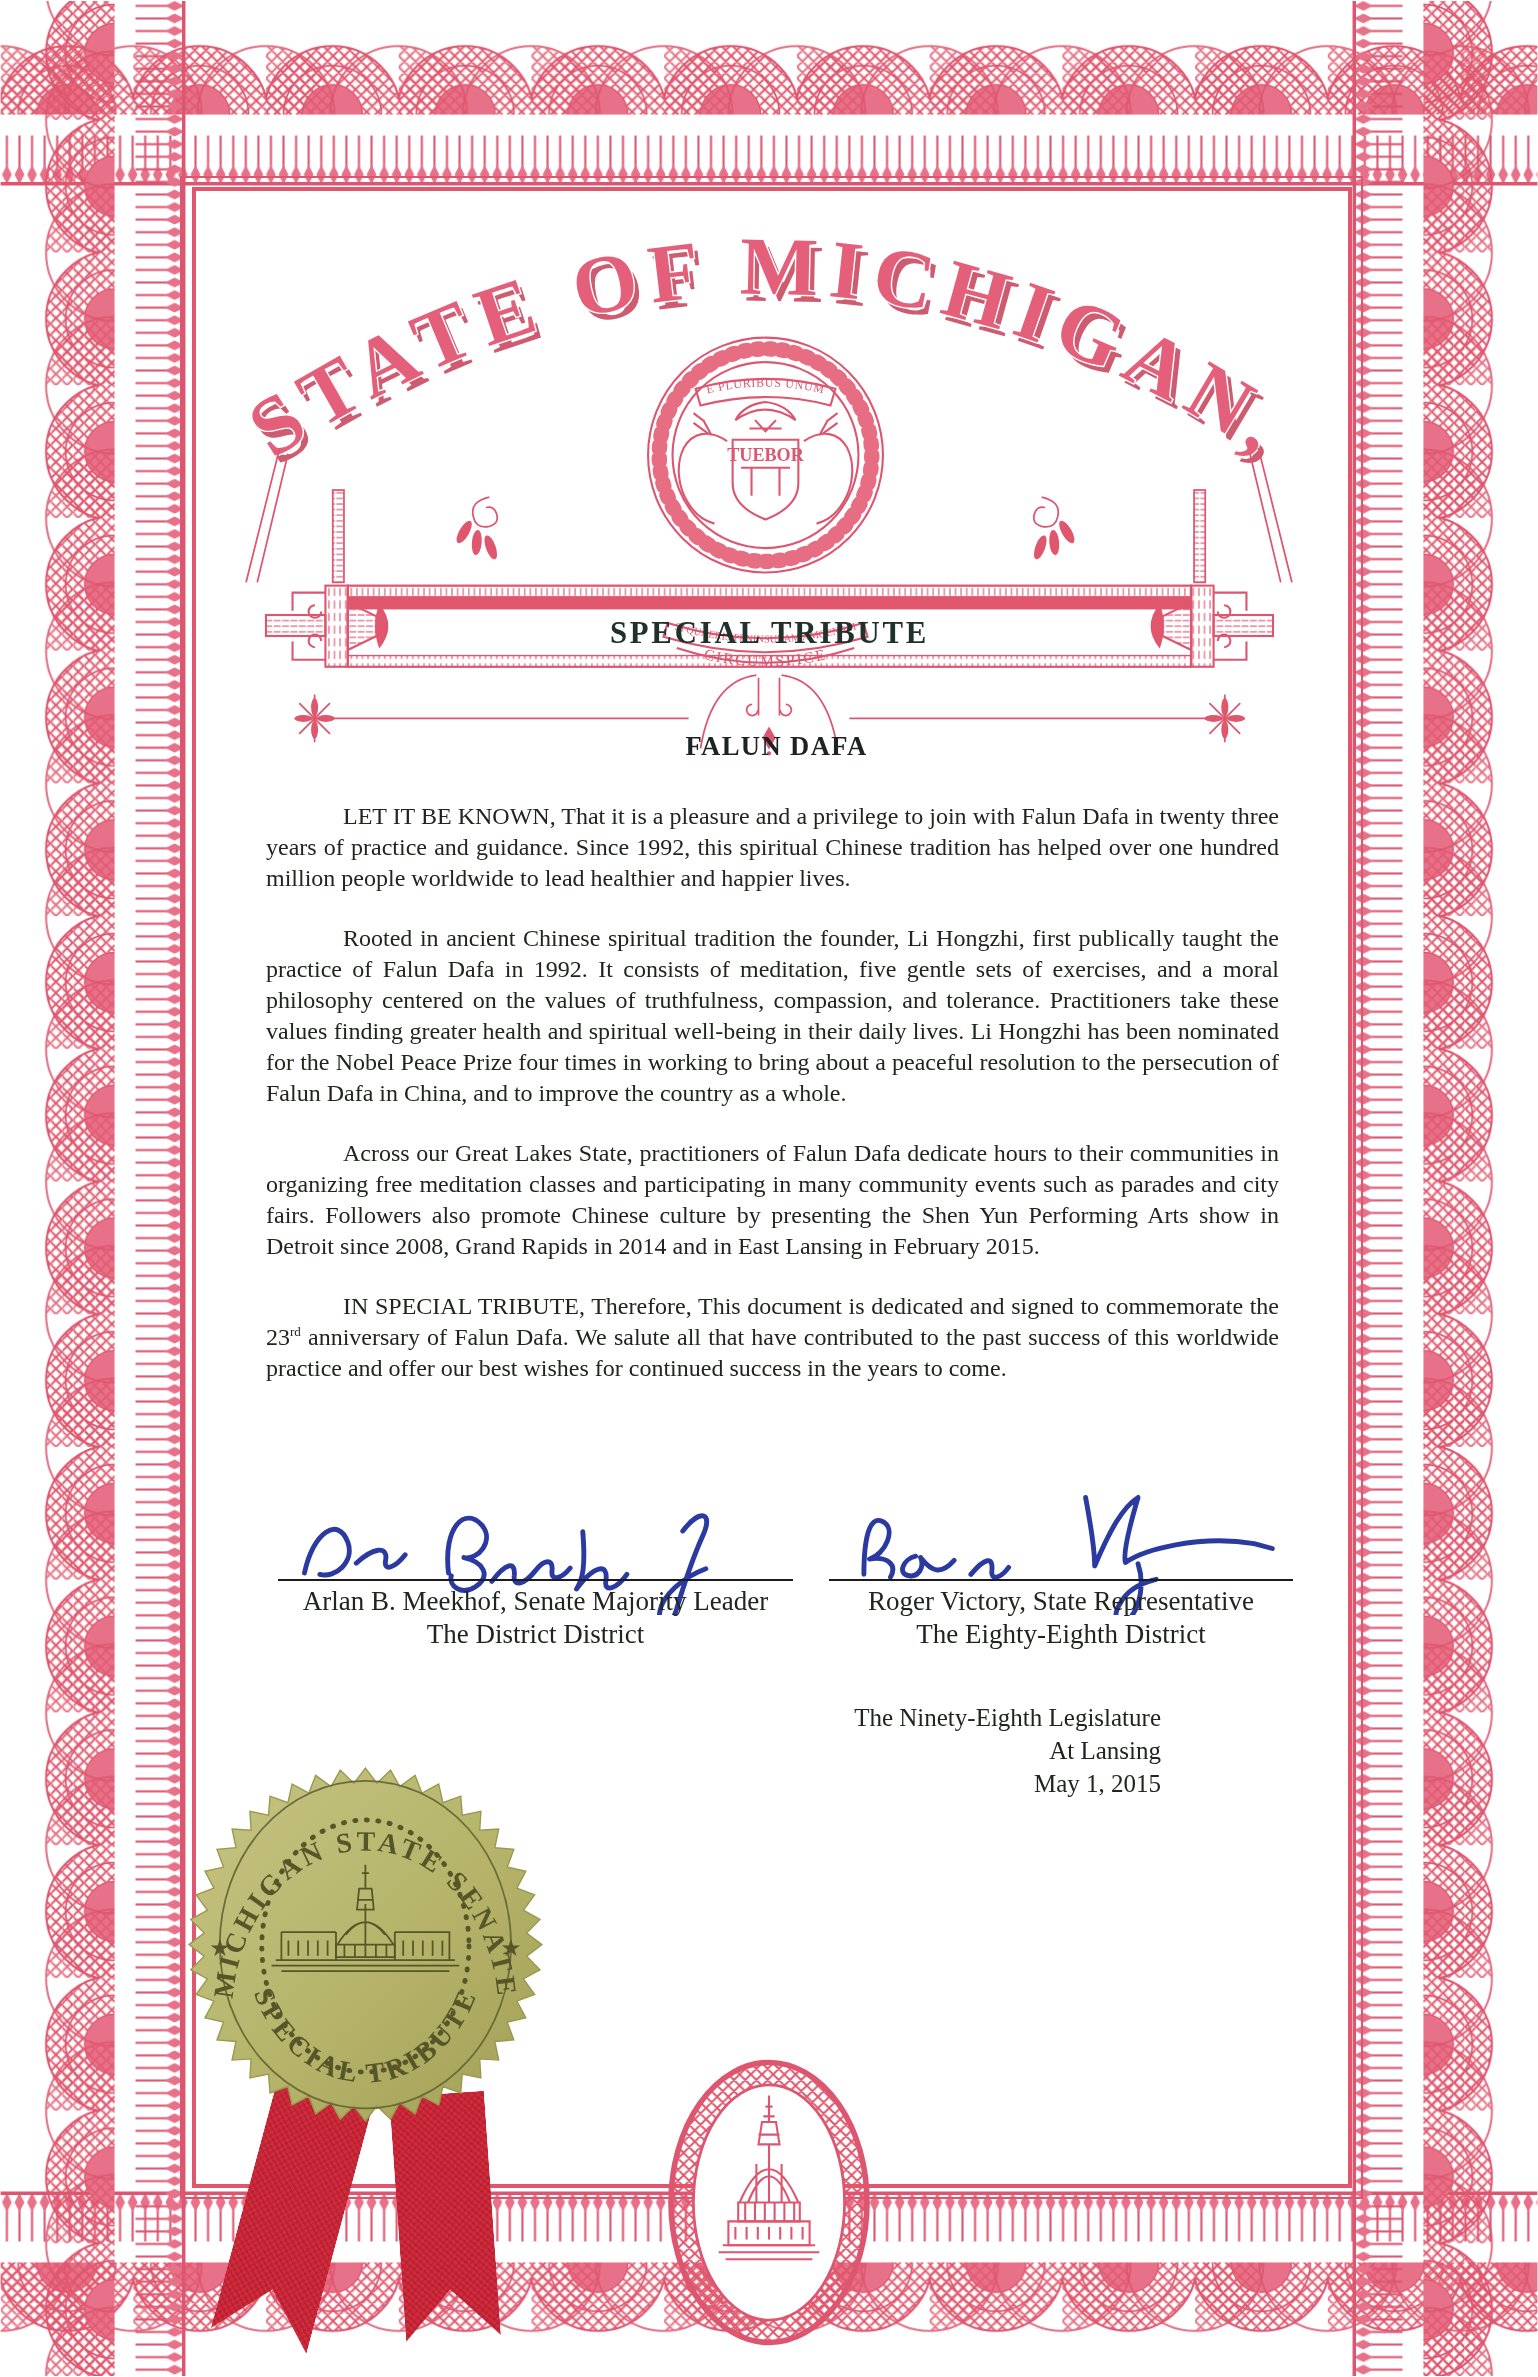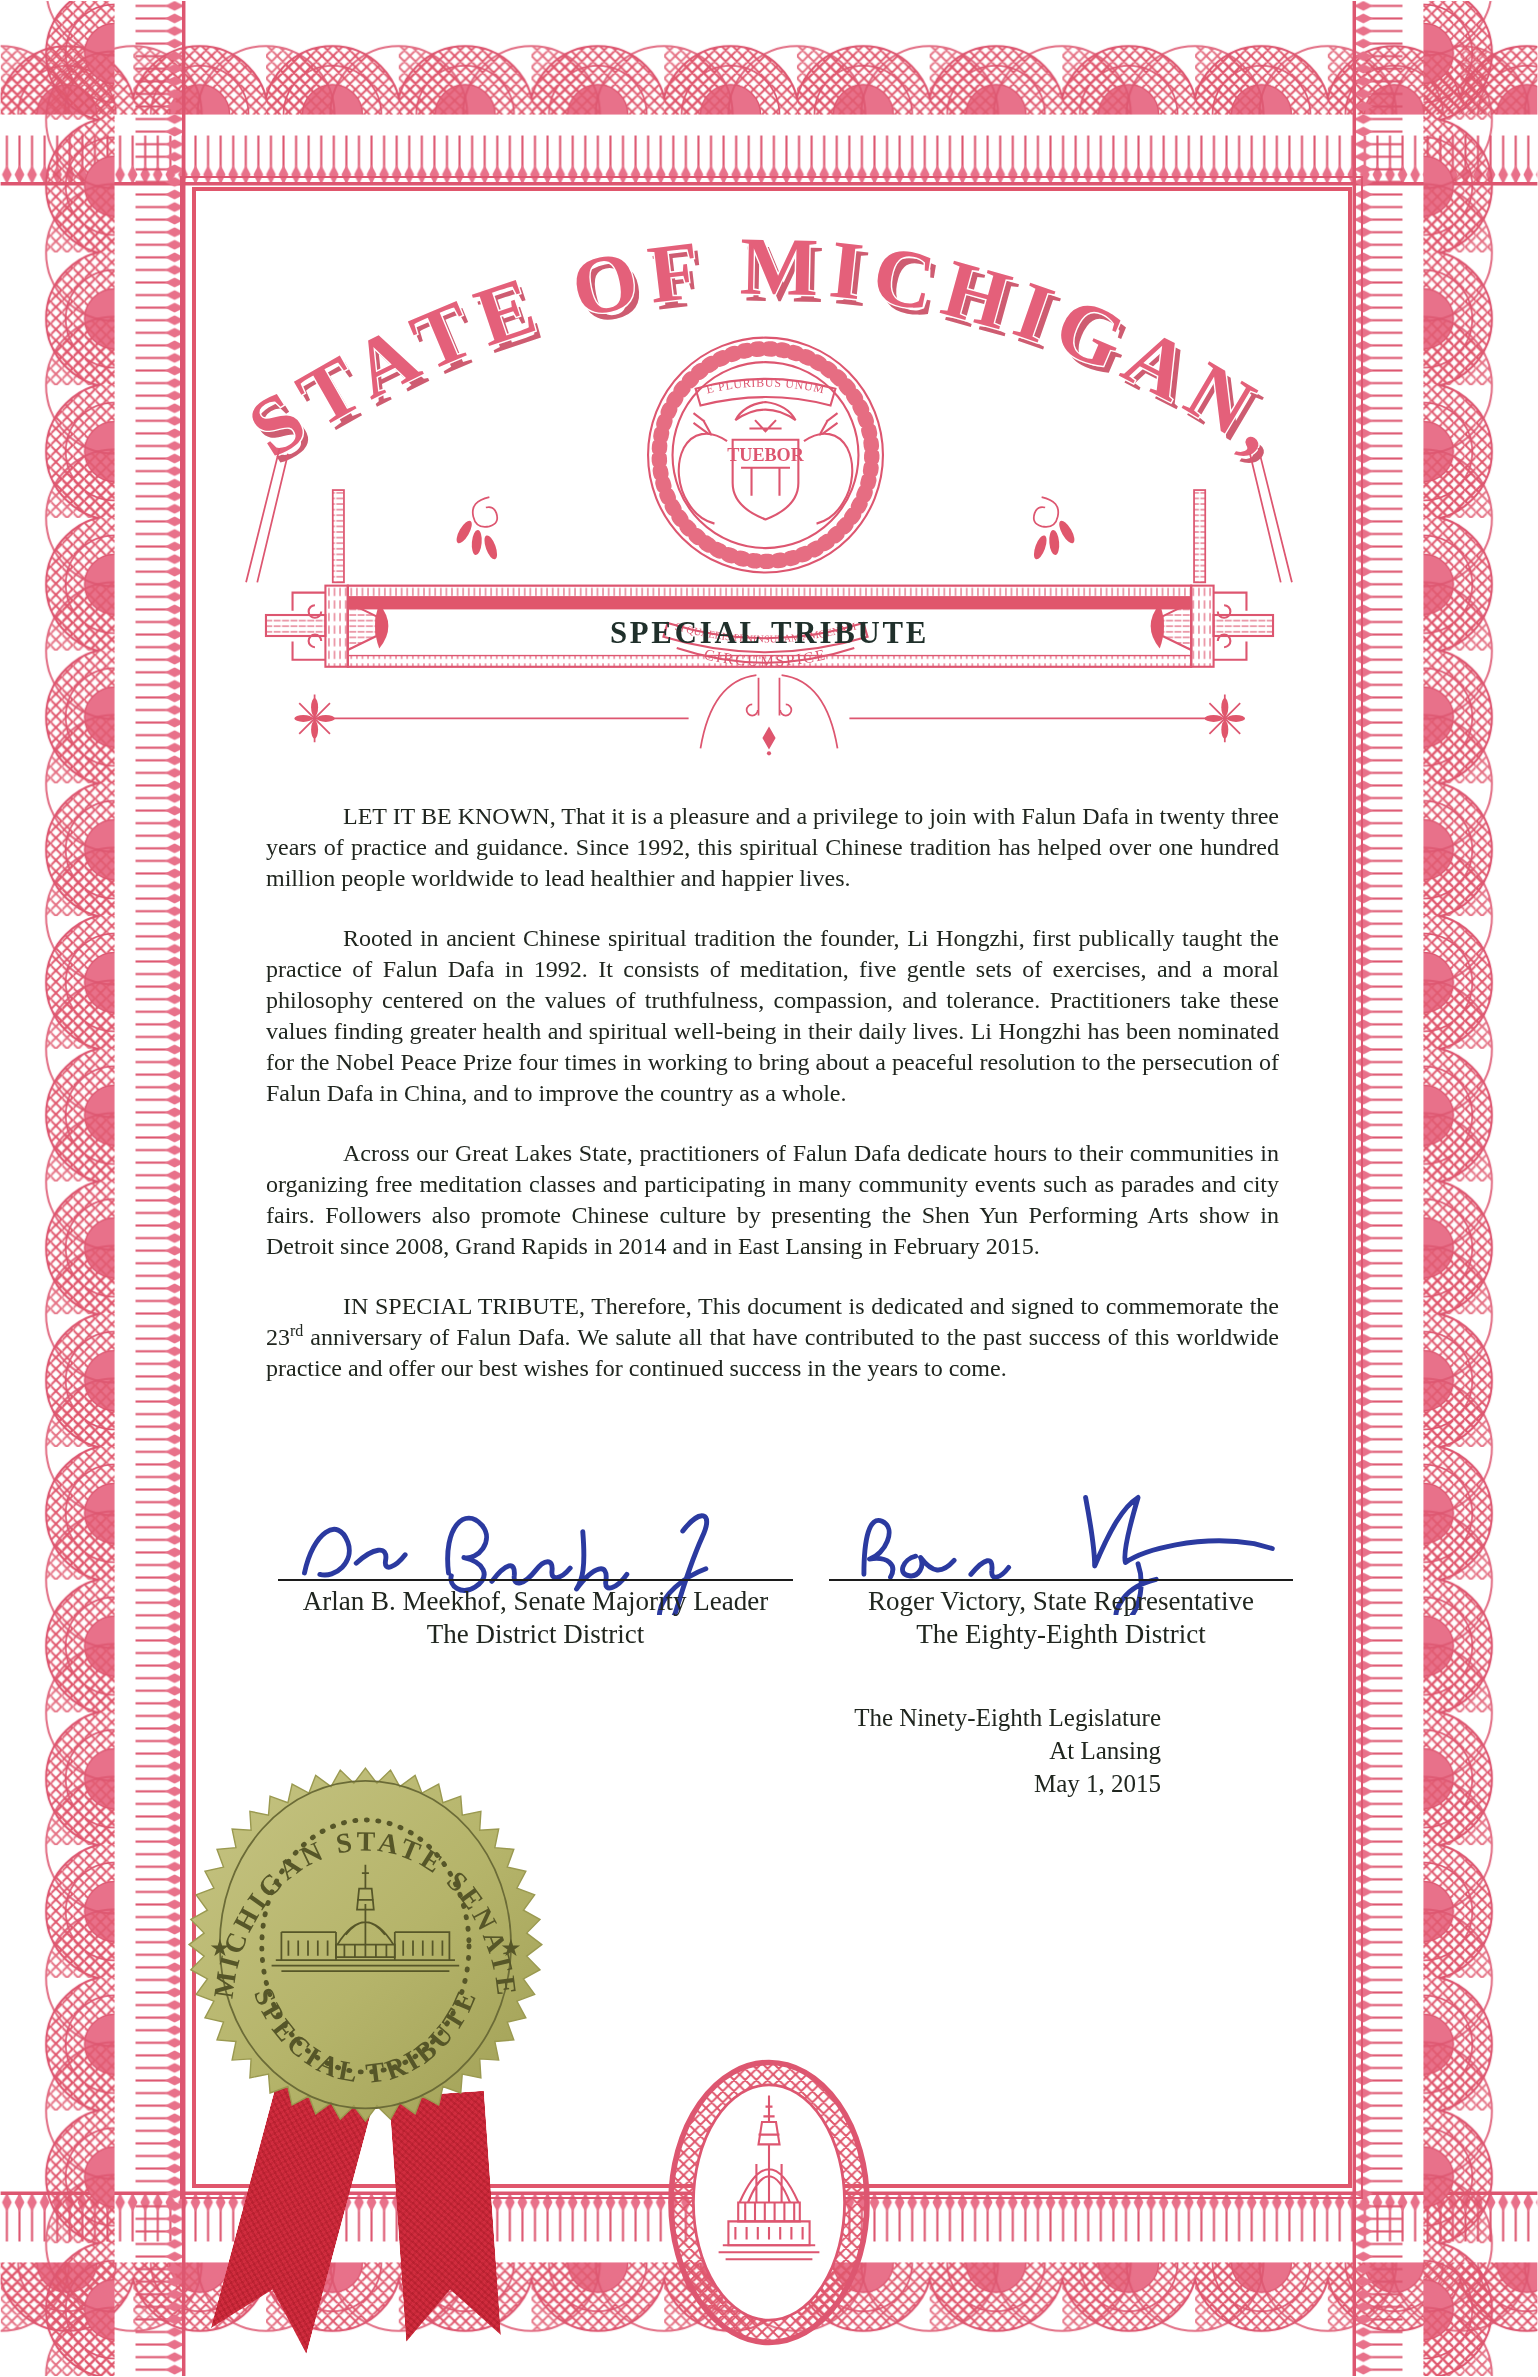--- a/index.html
+++ b/index.html
@@ -26,21 +26,21 @@
   
   .subject {
     left:266px; top:731px; width:1021px; text-align:center;
     font-size:26.6px; font-weight:bold; letter-spacing:1.4px; color:#1d2320;
   }
   .body-copy { left:266px; top:801px; width:1021px; }
   .body-copy p {
     margin:0 8px 29px 0; font-size:24px; line-height:31px;
     text-align:justify; text-indent:77px; color:#20261f;
   }
-  .body-copy sup { font-size:16px; vertical-align:super; line-height:0; }
+  .body-copy sup { font-size:13px; vertical-align:super; line-height:0; }
 
   
   .sig-rule { height:2.1px; background:#1c1c1c; top:1579px; }
   .sig-rule.left  { left:278px;  width:515px; }
   .sig-rule.right { left:829px; width:464px; }
   .sig-block { top:1585px; text-align:center; font-size:27px; line-height:33px; color:#20261f; }
   .sig-block.left  { left:278px;  width:515px; }
   .sig-block.right { left:829px; width:464px; }
 
   .legislature {
@@ -232,20 +232,21 @@
     </g>
     <g stroke="#dd5670" stroke-width="2.5">
       <path d="M 1752,38 V 106 M 1730,50 L 1774,94 M 1730,94 L 1774,50"></path>
       <ellipse cx="1752" cy="56" rx="5" ry="13" fill="#e0566c" stroke="none"></ellipse>
       <ellipse cx="1752" cy="88" rx="5" ry="13" fill="#e0566c" stroke="none"></ellipse>
       <ellipse cx="1736" cy="72" rx="13" ry="5" fill="#e0566c" stroke="none"></ellipse>
       <ellipse cx="1768" cy="72" rx="13" ry="5" fill="#e0566c" stroke="none"></ellipse>
     </g>
   </svg>
 
+  <div class="abs subject">FALUN DAFA</div>
 
   <div class="abs body-copy">
     <p>LET IT BE KNOWN, That it is a pleasure and a privilege to join with Falun Dafa in twenty three years of practice and guidance. Since 1992, this spiritual Chinese tradition has helped over one hundred million people worldwide to lead healthier and happier lives.</p>
     <p>Rooted in ancient Chinese spiritual tradition the founder, Li Hongzhi, first publically taught the practice of Falun Dafa in 1992. It consists of meditation, five gentle sets of exercises, and a moral philosophy centered on the values of truthfulness, compassion, and tolerance. Practitioners take these values finding greater health and spiritual well-being in their daily lives. Li Hongzhi has been nominated for the Nobel Peace Prize four times in working to bring about a peaceful resolution to the persecution of Falun Dafa in China, and to improve the country as a whole.</p>
     <p>Across our Great Lakes State, practitioners of Falun Dafa dedicate hours to their communities in organizing free meditation classes and participating in many community events such as parades and city fairs. Followers also promote Chinese culture by presenting the Shen Yun Performing Arts show in Detroit since 2008, Grand Rapids in 2014 and in East Lansing in February 2015.</p>
     <p><span>IN SPECIAL TRIBUTE, Therefore, This document is dedicated and signed to commemorate the 23</span><sup>rd</sup><span> anniversary of Falun Dafa. We salute all that have contributed to the past success of this worldwide practice and offer our best wishes for continued success in the years to come.</span></p>
   </div>
 
   <svg class="abs" style="left:266px; top:1482px;" width="1021" height="133" viewBox="0 0 1460 190">
     <g fill="none" stroke="#2b3aa0" stroke-width="7" stroke-linecap="round" stroke-linejoin="round">

